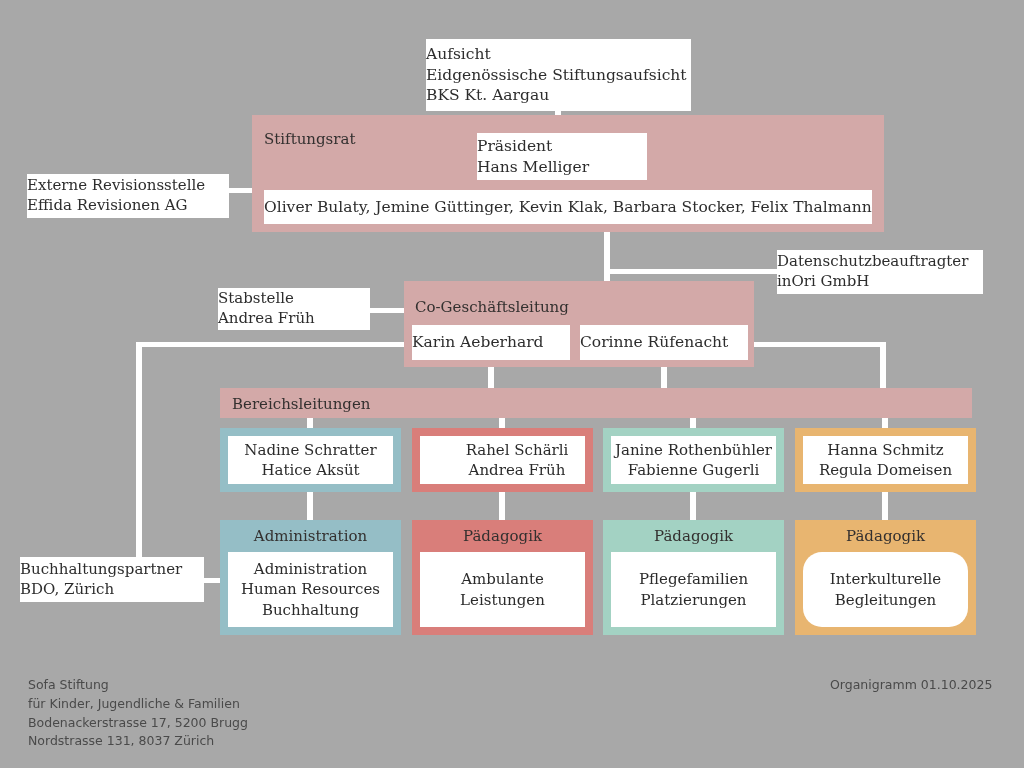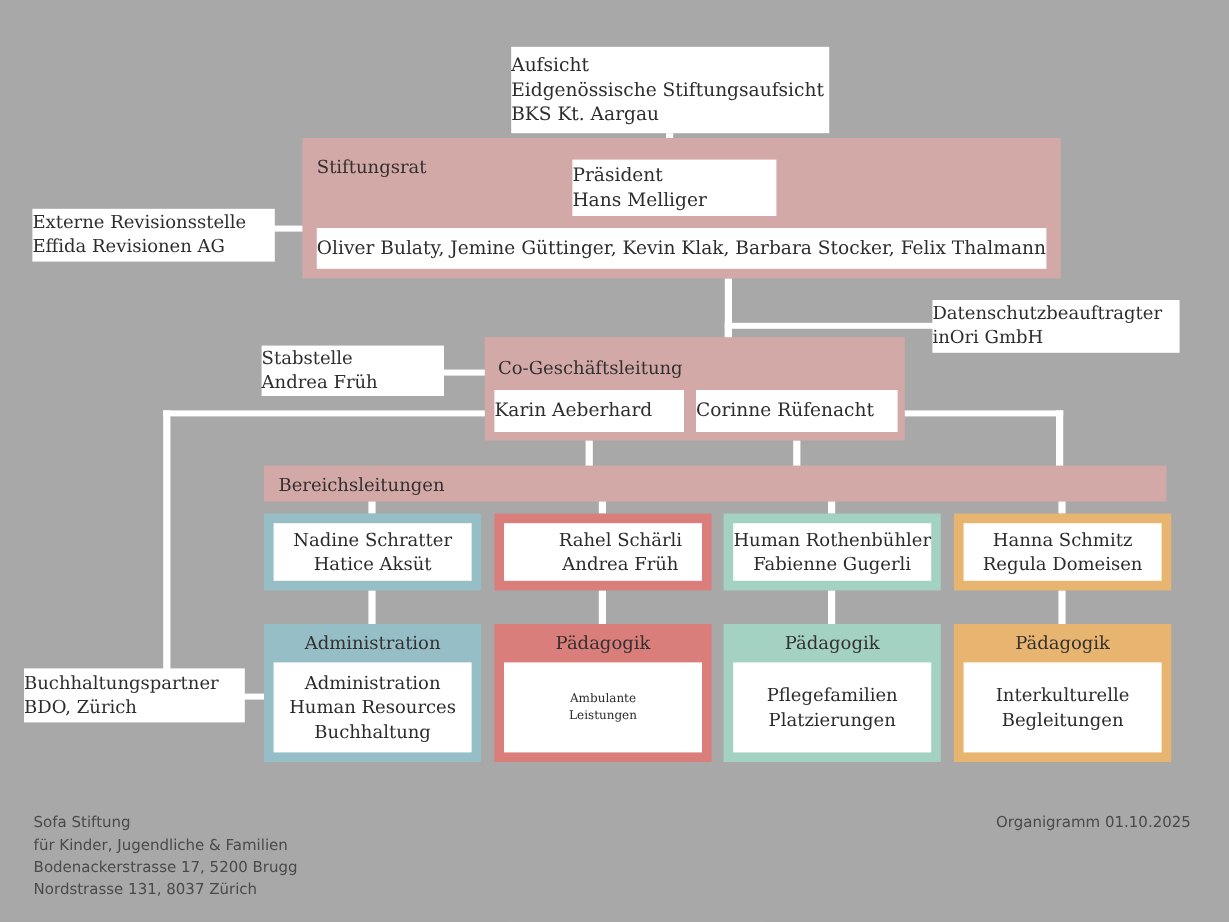--- a/index.html
+++ b/index.html
@@ -184,21 +184,21 @@
 
   <div class="colbox" style="left:412px; top:428px; width:181px; height:64px; background:#d97e7a;">
     <div class="inner" style="left:8px; top:8px; right:8px; bottom:8px; font-size:15px;padding-left:29px;">
       <span class="ln">Rahel Schärli</span>
       <span class="ln">Andrea Früh</span>
     </div>
   </div>
 
   <div class="colbox" style="left:603px; top:428px; width:181px; height:64px; background:#a3d2c3;">
     <div class="inner" style="left:8px; top:8px; right:8px; bottom:8px; font-size:15px;">
-      <span class="ln">Human Rothenbühler</span>
+      <span class="ln">Janine Rothenbühler</span>
       <span class="ln">Fabienne Gugerli</span>
     </div>
   </div>
 
   <div class="colbox" style="left:795px; top:428px; width:181px; height:64px; background:#e8b570;">
     <div class="inner" style="left:8px; top:8px; right:8px; bottom:8px; font-size:15px;">
       <span class="ln">Hanna Schmitz</span>
       <span class="ln">Regula Domeisen</span>
     </div>
   </div>
@@ -207,37 +207,37 @@
     <div class="col-header" style="top:7px;">Administration</div>
     <div class="inner" style="left:8px; top:32px; right:8px; bottom:8px; font-size:15px;">
       <span class="ln">Administration</span>
       <span class="ln">Human Resources</span>
       <span class="ln">Buchhaltung</span>
     </div>
   </div>
 
   <div class="colbox" style="left:412px; top:520px; width:181px; height:115px; background:#d97e7a;">
     <div class="col-header" style="top:7px;">Pädagogik</div>
-    <div class="inner" style="left:8px; top:32px; right:8px; bottom:8px; font-size:10px;">
+    <div class="inner" style="left:8px; top:32px; right:8px; bottom:8px; font-size:15px;">
       <span class="ln">Ambulante</span>
       <span class="ln">Leistungen</span>
     </div>
   </div>
 
   <div class="colbox" style="left:603px; top:520px; width:181px; height:115px; background:#a3d2c3;">
     <div class="col-header" style="top:7px;">Pädagogik</div>
     <div class="inner" style="left:8px; top:32px; right:8px; bottom:8px; font-size:15px;">
       <span class="ln">Pflegefamilien</span>
       <span class="ln">Platzierungen</span>
     </div>
   </div>
 
   <div class="colbox" style="left:795px; top:520px; width:181px; height:115px; background:#e8b570;">
     <div class="col-header" style="top:7px;">Pädagogik</div>
-    <div class="inner" style="left:8px; top:32px; right:8px; bottom:8px; font-size:15px;">
+    <div class="inner" style="left:8px; top:32px; right:8px; bottom:8px; font-size:15px;border-radius:19px;">
       <span class="ln">Interkulturelle</span>
       <span class="ln">Begleitungen</span>
     </div>
   </div>
 
   <div class="card" style="left:20px; top:557px; width:184px; height:45px; font-size:15px;">
     <span class="ln">Buchhaltungspartner</span>
     <span class="ln">BDO, Zürich</span>
   </div>
 

